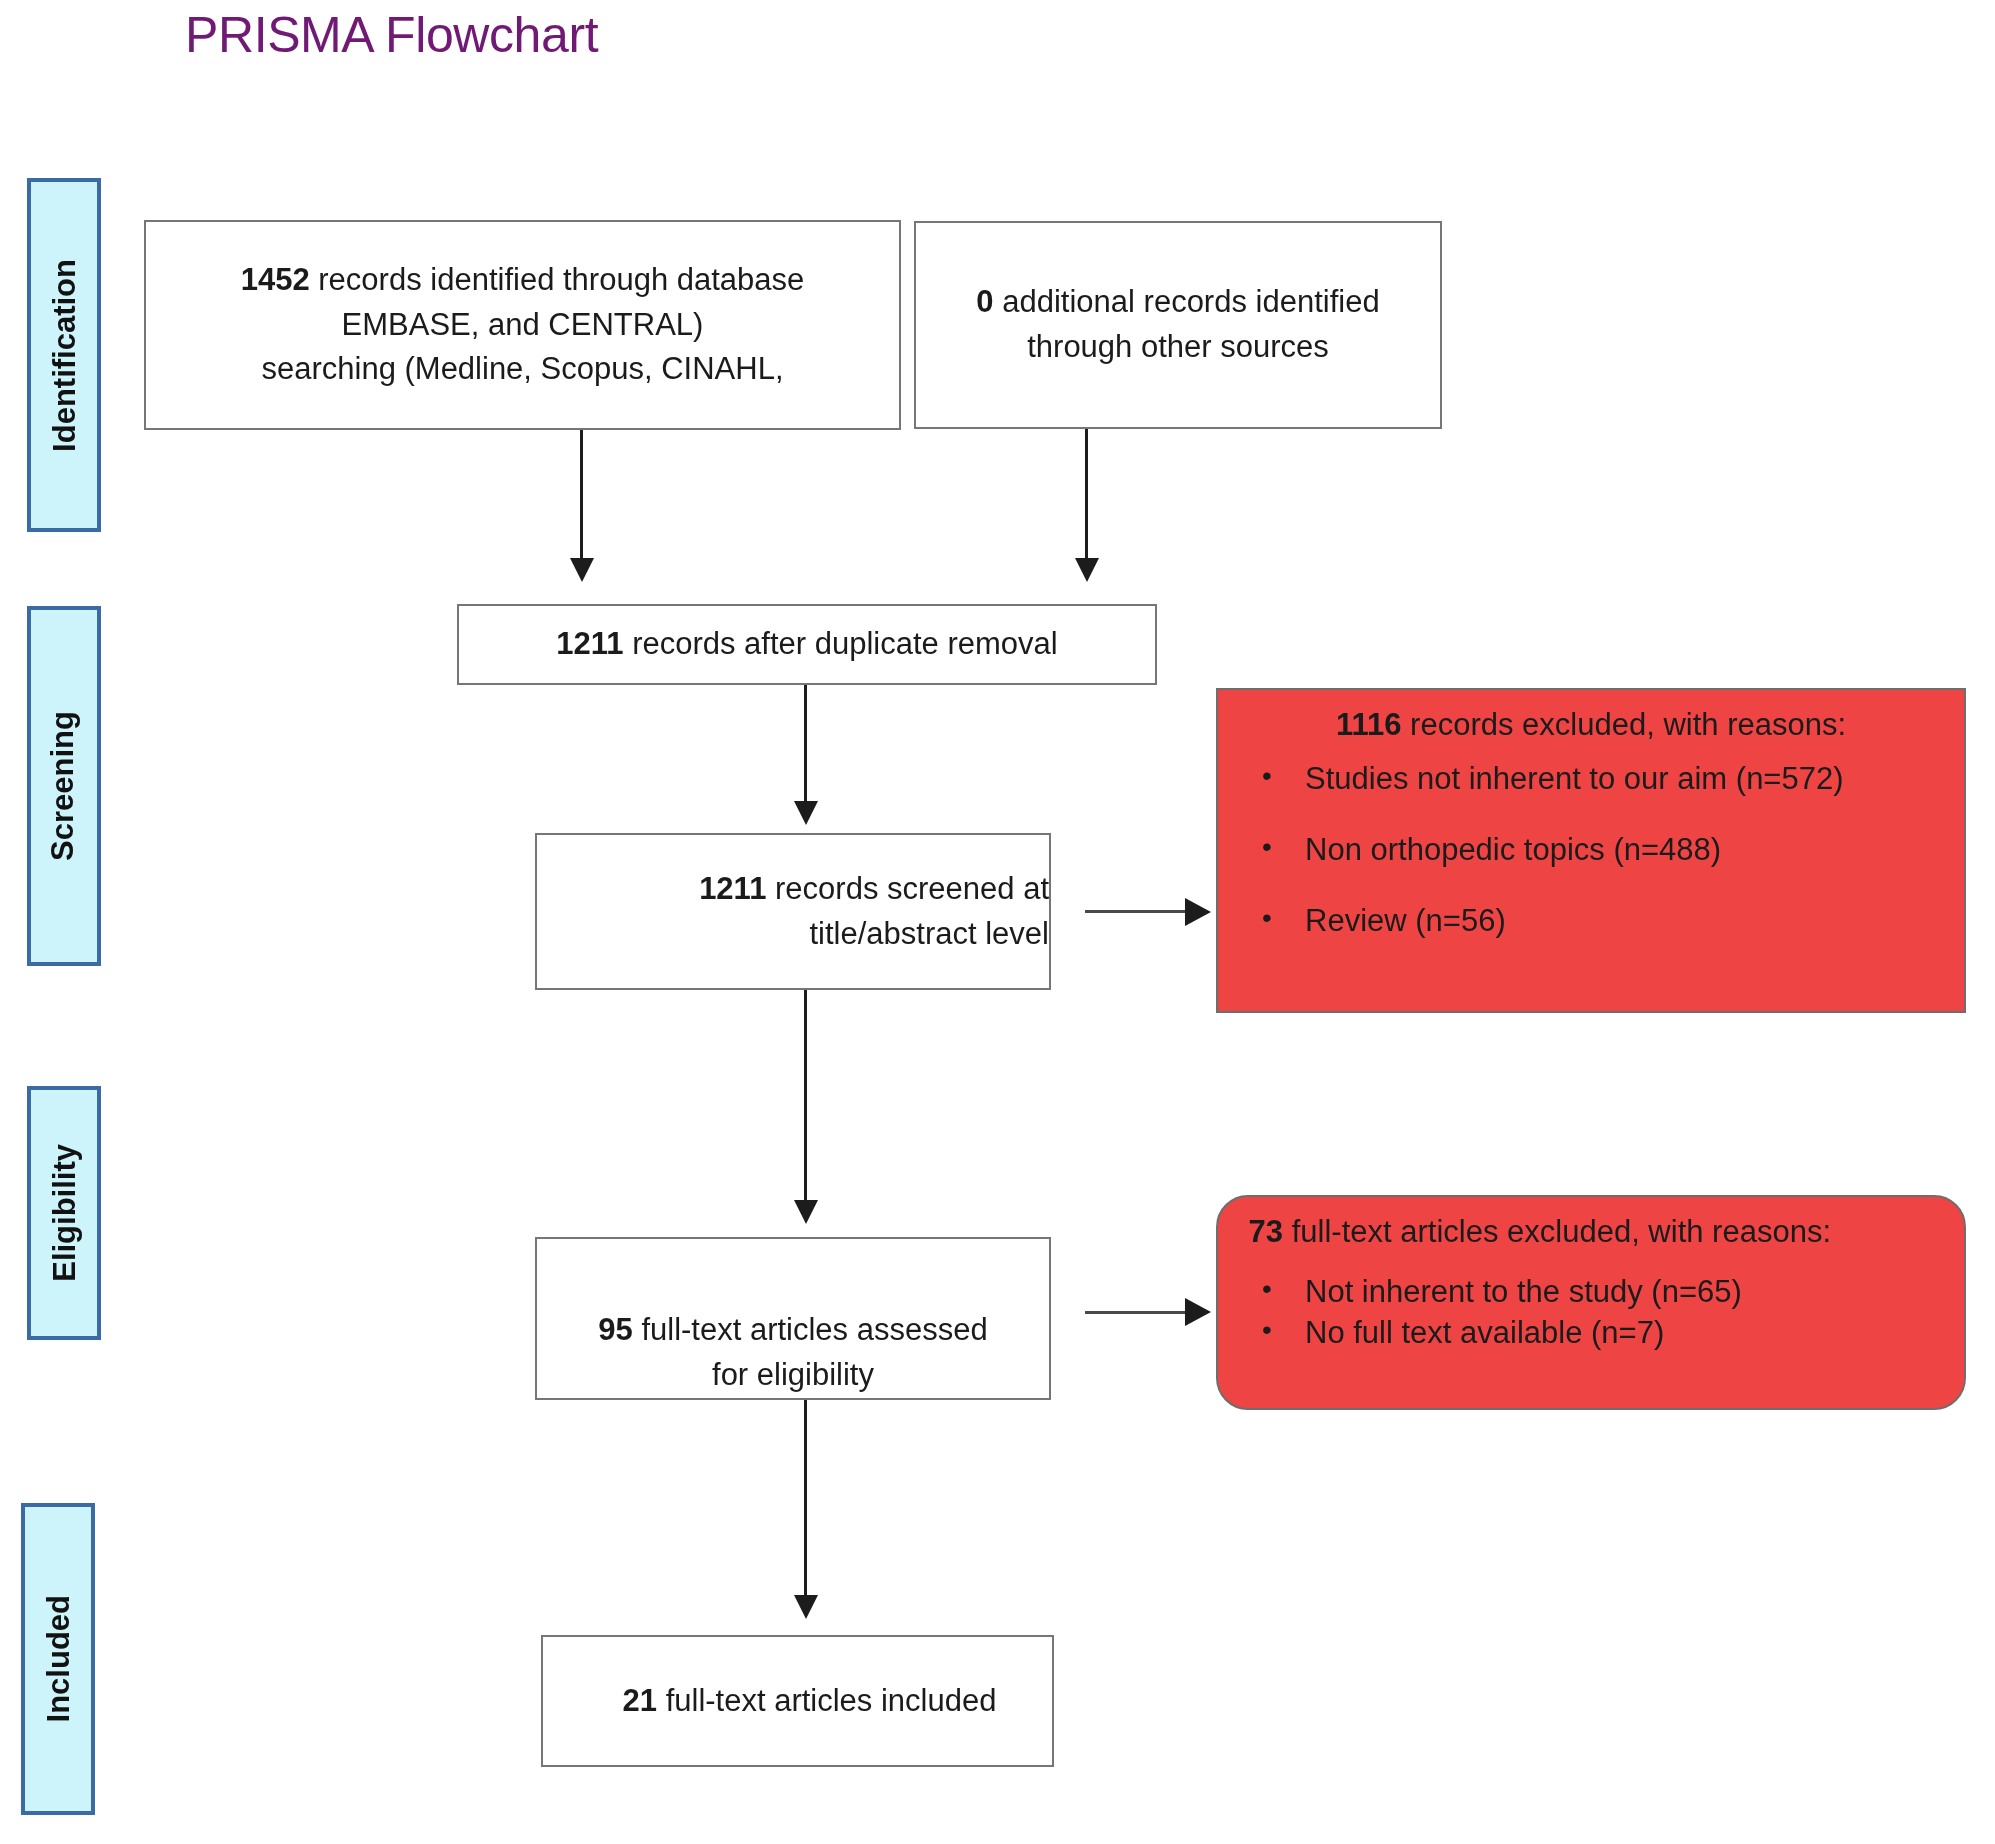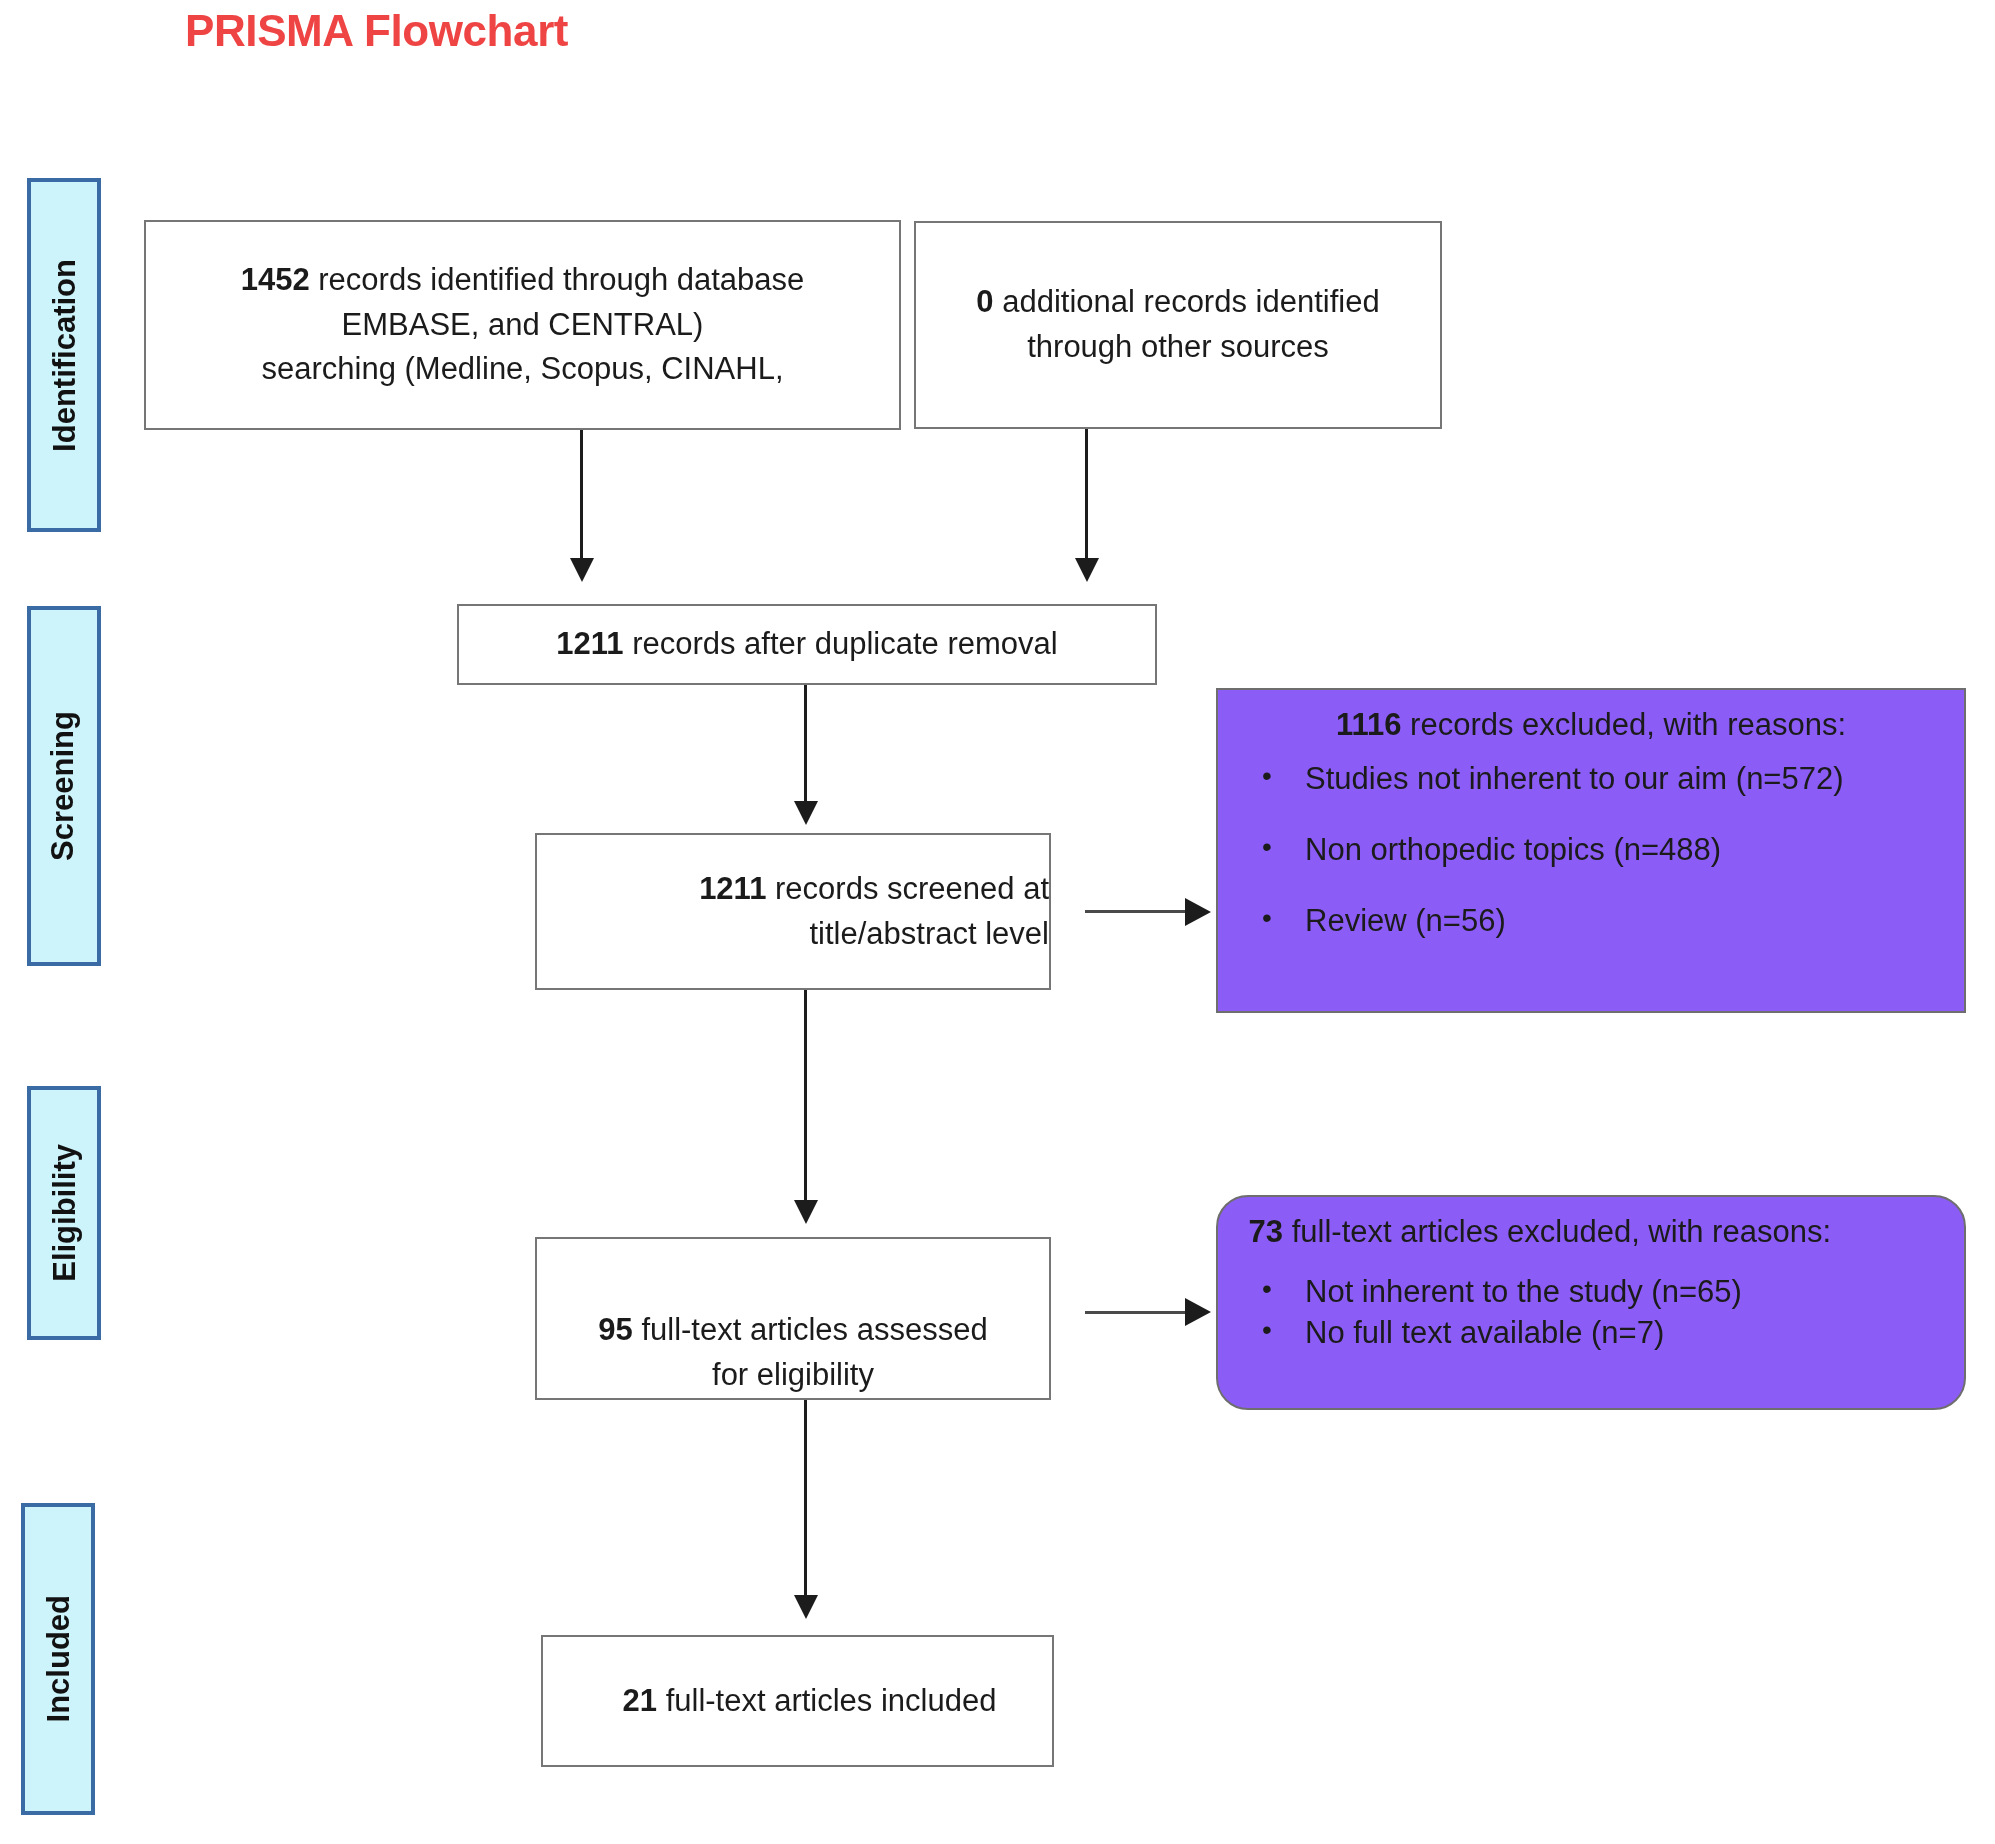--- a/index.html
+++ b/index.html
@@ -17,24 +17,24 @@
     height: 1844px;
     background: #ffffff;
     overflow: hidden;
   }
 
   
   #page-title {
     position: absolute;
     left: 185px;
     top: 5.7px;
-    font-size: 44px;
-    font-weight: bold;
+    font-size: 50px;
+    font-weight: normal;
     letter-spacing: -0.4px;
-    color: #ef4444;
+    color: #701a75;
     white-space: nowrap;
   }
 
   
   .stage-band {
     position: absolute;
     background: #cdf4fb;
     border: 4.7px solid #3a6ba5;
     box-sizing: border-box;
     display: flex;
@@ -84,21 +84,21 @@
   #box-db-search   { left: 144px; top: 220px;  width: 757px; height: 210px; }
   #box-other-src   { left: 914px; top: 221px;  width: 528px; height: 208px; }
   #box-dedup       { left: 457px; top: 604px;  width: 700px; height: 81px;  }
   #box-screened    { left: 535px; top: 833px;  width: 516px; height: 157px; align-items: flex-end; }
   #box-fulltext    { left: 535px; top: 1237px; width: 516px; height: 163px; justify-content: flex-end; }
   #box-included    { left: 541px; top: 1635px; width: 513px; height: 132px; padding-left: 24px; }
 
   
   .excl-box {
     position: absolute;
-    background: #8b5cf6;
+    background: #ef4444;
     border: 2.8px solid #6e6e6e;
     box-sizing: border-box;
     font-size: 31px;
     color: #1b1b1b;
     padding: 17px 23px 17px 23px;
   }
   .excl-box .excl-head {
     text-align: center;
     white-space: nowrap;
     margin-bottom: 17px;

